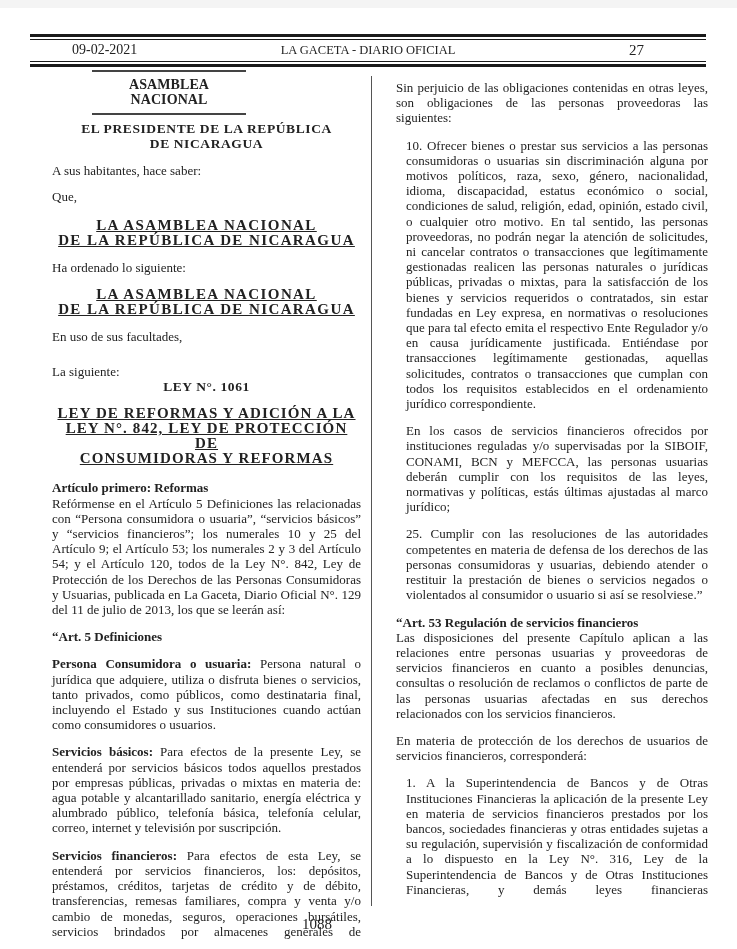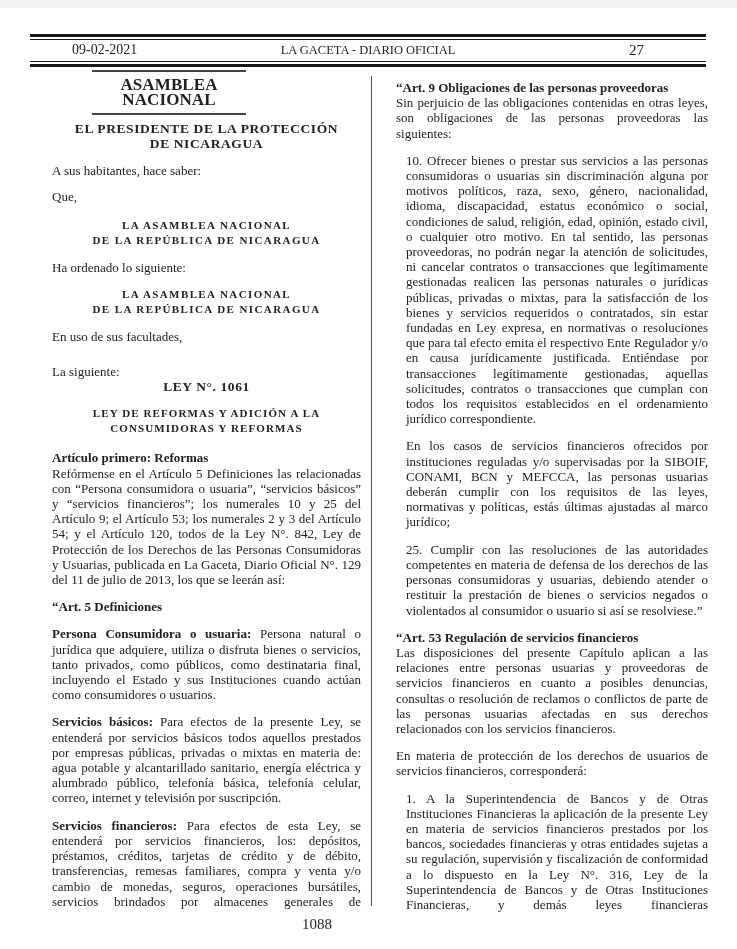--- a/index.html
+++ b/index.html
@@ -17,23 +17,23 @@
 
     .col { position: absolute; font-size: 13px; line-height: 15.2px; color: #222; }
     .col-left { left: 52px; top: 70px; width: 309px; }
     .col-right { left: 396px; top: 68px; width: 312px; }
     .divider { position: absolute; left: 371px; top: 76px; width: 1px; height: 830px; background: #555; }
 
     .j { text-align: justify; text-align-last: left; margin: 0; }
     .jl { text-align: justify; text-align-last: justify; }
     .b { font-weight: bold; }
     .c { text-align: center; margin: 0; }
-    .sec-box { margin-left: 40px; width: 154px; text-align: center; font-weight: bold; font-size: 17px; padding: 5px 0 6px; border-top: 2px solid #444; border-bottom: 2px solid #444; letter-spacing: 0.1px; }
+    .sec-box { margin-left: 40px; width: 154px; text-align: center; font-weight: bold; font-size: 14px; padding: 5px 0 6px; border-top: 2px solid #444; border-bottom: 2px solid #444; letter-spacing: 0.1px; }
     .head1 { font-weight: bold; font-size: 13.5px; letter-spacing: 0.6px; line-height: 15px; }
-    .head2 { font-weight: bold; font-size: 11px; letter-spacing: 1.4px; line-height: 15px; }
+    .head2 { font-weight: bold; font-size: 15px; letter-spacing: 1.4px; line-height: 15px; text-decoration: underline; }
     .gap6 { height: 6px; } .gap10 { height: 10px; } .gap12 { height: 12px; } .gap14 { height: 14px; }
     .ind { padding-left: 10px; }
     .footer { position: absolute; left: 0; width: 634px; top: 916px; text-align: center; font-size: 15px; }
   </style>
 </head>
 <body>
 
 <div class="topfade"></div>
 
 <div class="hdr-rule-thick" style="top:34px"></div>
@@ -44,21 +44,21 @@
   <span class="num">27</span>
 </div>
 <div class="hdr-rule-thin" style="top:61px"></div>
 <div class="hdr-rule-thick" style="top:64px"></div>
 
 <div class="divider"></div>
 
 <div class="col col-left">
   <div class="sec-box">ASAMBLEA NACIONAL</div>
   <div class="gap6"></div>
-  <p class="c head1">EL PRESIDENTE DE LA PROTECCIÓN</p>
+  <p class="c head1">EL PRESIDENTE DE LA REPÚBLICA</p>
   <p class="c head1">DE NICARAGUA</p>
   <div class="gap12"></div>
   <p class="j">A sus habitantes, hace saber:</p>
   <div class="gap10"></div>
   <p class="j">Que,</p>
   <div class="gap14"></div>
   <p class="c head2">LA ASAMBLEA NACIONAL</p>
   <p class="c head2">DE LA REPÚBLICA DE NICARAGUA</p>
   <div class="gap12"></div>
   <p class="j">Ha ordenado lo siguiente:</p>
@@ -66,37 +66,37 @@
   <p class="c head2">LA ASAMBLEA NACIONAL</p>
   <p class="c head2">DE LA REPÚBLICA DE NICARAGUA</p>
   <div class="gap12"></div>
   <p class="j">En uso de sus facultades,</p>
   <div class="gap10"></div>
   <div class="gap10"></div>
   <p class="j">La siguiente:</p>
   <p class="c head1">LEY N°. 1061</p>
   <div class="gap12"></div>
   <p class="c head2" style="letter-spacing:1.1px">LEY DE REFORMAS Y ADICIÓN A LA</p>
+  <p class="c head2" style="letter-spacing:1.1px">LEY N°. 842, LEY DE PROTECCIÓN DE</p>
   <p class="c head2" style="letter-spacing:1.1px">CONSUMIDORAS Y REFORMAS</p>
   <div class="gap14"></div>
   <p class="j b">Artículo primero: Reformas</p>
   <p class="j">Refórmense en el Artículo 5 Definiciones las relacionadas con “Persona consumidora o usuaria”, “servicios básicos” y “servicios financieros”; los numerales 10 y 25 del Artículo 9; el Artículo 53; los numerales 2 y 3 del Artículo 54; y el Artículo 120, todos de la Ley N°. 842, Ley de Protección de los Derechos de las Personas Consumidoras y Usuarias, publicada en La Gaceta, Diario Oficial N°. 129 del 11 de julio de 2013, los que se leerán así:</p>
   <div class="gap12"></div>
   <p class="j b">“Art. 5 Definiciones</p>
   <div class="gap12"></div>
   <p class="j"><span class="b">Persona Consumidora o usuaria:</span><span> Persona natural o jurídica que adquiere, utiliza o disfruta bienes o servicios, tanto privados, como públicos, como destinataria final, incluyendo el Estado y sus Instituciones cuando actúan como consumidores o usuarios.</span></p>
   <div class="gap12"></div>
   <p class="j"><span class="b">Servicios básicos:</span><span> Para efectos de la presente Ley, se entenderá por servicios básicos todos aquellos prestados por empresas públicas, privadas o mixtas en materia de: agua potable y alcantarillado sanitario, energía eléctrica y alumbrado público, telefonía básica, telefonía celular, correo, internet y televisión por suscripción.</span></p>
   <div class="gap12"></div>
   <p class="j jl"><span class="b">Servicios financieros:</span><span> Para efectos de esta Ley, se entenderá por servicios financieros, los: depósitos, préstamos, créditos, tarjetas de crédito y de débito, transferencias, remesas familiares, compra y venta y/o cambio de monedas, seguros, operaciones bursátiles, servicios brindados por almacenes generales de</span></p>
 </div>
 
 <div class="col col-right">
   <div class="gap12"></div>
-  <p class="j b">“Art. 9 Obligaciones de las personas proveedoras</p>
   <p class="j">Sin perjuicio de las obligaciones contenidas en otras leyes, son obligaciones de las personas proveedoras las siguientes:</p>
   <div class="gap12"></div>
   <div class="ind">
     <p class="j">10. Ofrecer bienes o prestar sus servicios a las personas consumidoras o usuarias sin discriminación alguna por motivos políticos, raza, sexo, género, nacionalidad, idioma, discapacidad, estatus económico o social, condiciones de salud, religión, edad, opinión, estado civil, o cualquier otro motivo. En tal sentido, las personas proveedoras, no podrán negar la atención de solicitudes, ni cancelar contratos o transacciones que legítimamente gestionadas realicen las personas naturales o jurídicas públicas, privadas o mixtas, para la satisfacción de los bienes y servicios requeridos o contratados, sin estar fundadas en Ley expresa, en normativas o resoluciones que para tal efecto emita el respectivo Ente Regulador y/o en causa jurídicamente justificada. Entiéndase por transacciones legítimamente gestionadas, aquellas solicitudes, contratos o transacciones que cumplan con todos los requisitos establecidos en el ordenamiento jurídico correspondiente.</p>
     <div class="gap12"></div>
     <p class="j">En los casos de servicios financieros ofrecidos por instituciones reguladas y/o supervisadas por la SIBOIF, CONAMI, BCN y MEFCCA, las personas usuarias deberán cumplir con los requisitos de las leyes, normativas y políticas, estás últimas ajustadas al marco jurídico;</p>
     <div class="gap12"></div>
     <p class="j">25. Cumplir con las resoluciones de las autoridades competentes en materia de defensa de los derechos de las personas consumidoras y usuarias, debiendo atender o restituir la prestación de bienes o servicios negados o violentados al consumidor o usuario si así se resolviese.”</p>
   </div>
   <div class="gap12"></div>

